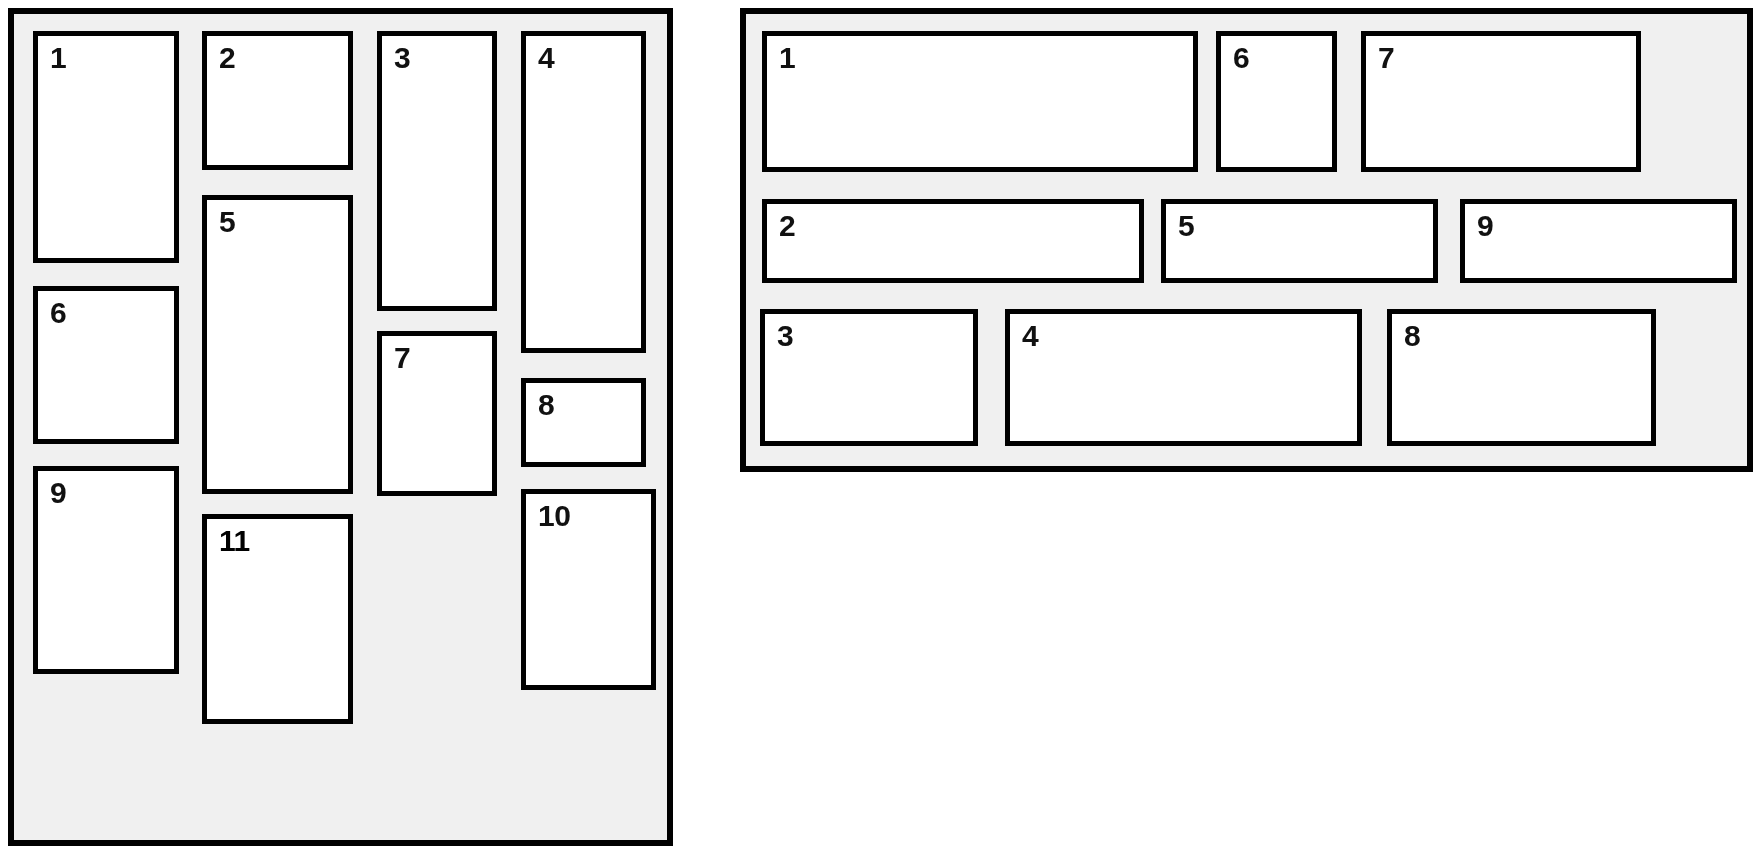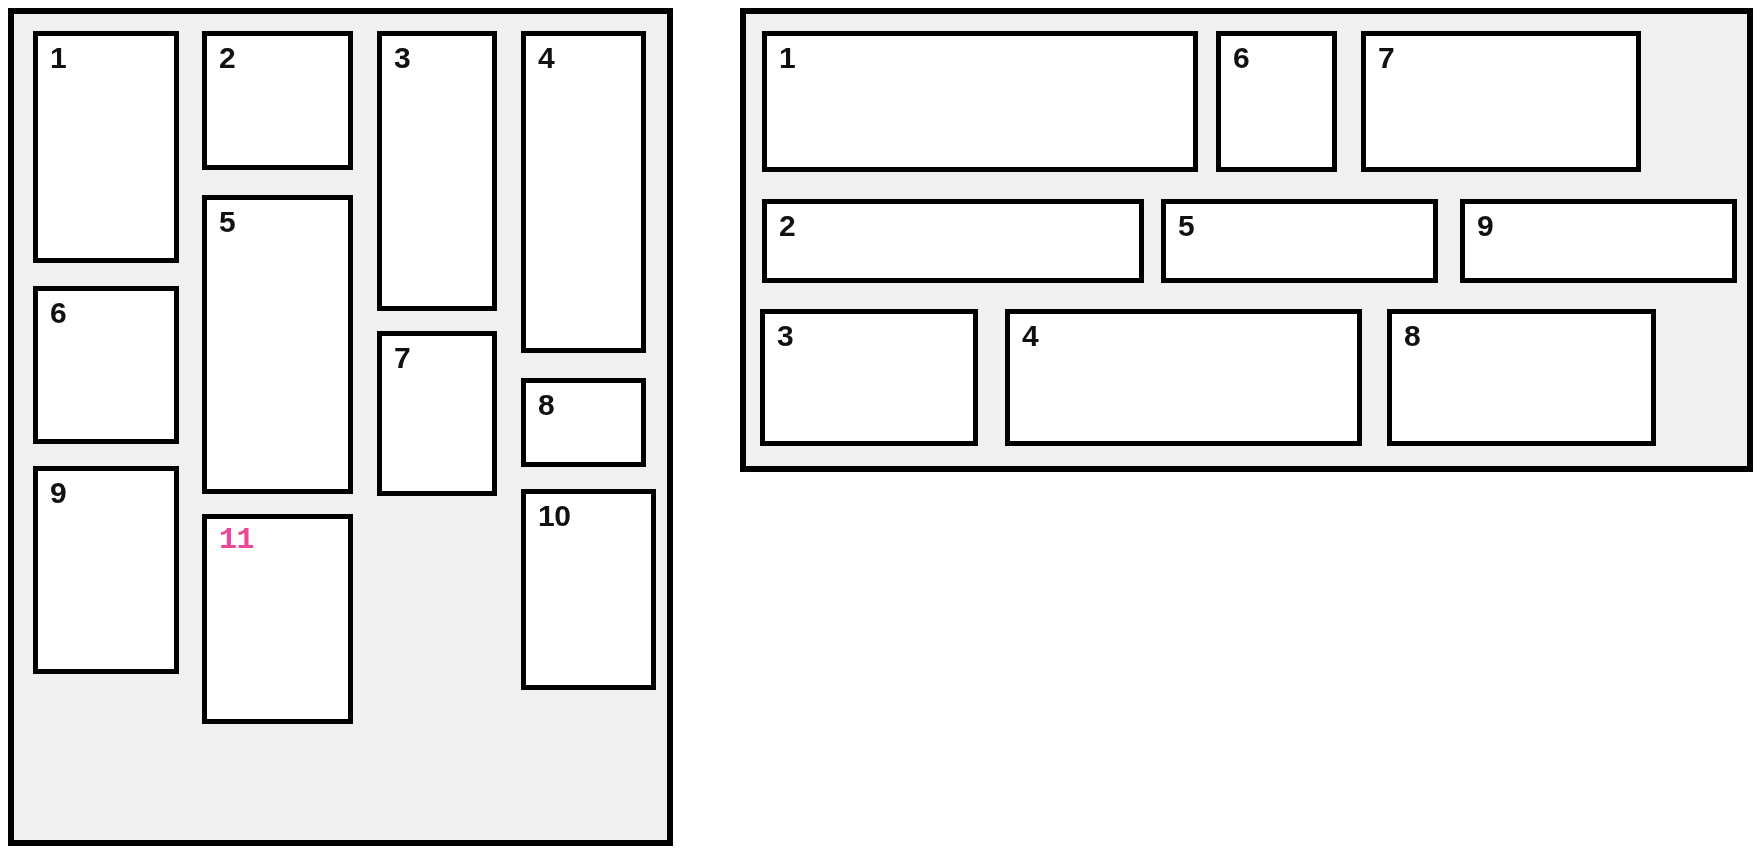--- a/index.html
+++ b/index.html
@@ -67,21 +67,21 @@
       <div class="wirebox" style="left: 507px; top: 364px; width: 125px; height: 89px; background: rgb(255, 255, 255); border-color: rgb(0, 0, 0);">
         <span class="num" style="color: rgb(17, 17, 17);">8</span>
       </div>
       <div class="wirebox" style="left: 19px; top: 452px; width: 146px; height: 208px; background: rgb(255, 255, 255); border-color: rgb(0, 0, 0);">
         <span class="num" style="color: rgb(17, 17, 17);">9</span>
       </div>
       <div class="wirebox" style="left: 507px; top: 475px; width: 135px; height: 201px; background: rgb(255, 255, 255); border-color: rgb(0, 0, 0);">
         <span class="num" style="color: rgb(17, 17, 17);">10</span>
       </div>
       <div class="wirebox" style="left: 188px; top: 500px; width: 151px; height: 210px; background: rgb(255, 255, 255); border-color: rgb(0, 0, 0);">
-        <span class="num" style="color: #ec4899; font-family: Liberation Mono, monospace;">11</span>
+        <span class="num" style="color: #000000;">11</span>
       </div>
     </div>
   <div class="panel" id="panel-1" style="left: 740px; top: 8px; width: 1013px; height: 464px; background: rgb(240, 240, 240); border-color: rgb(0, 0, 0);">
       <div class="wirebox" style="left: 16px; top: 17px; width: 436px; height: 141px; background: rgb(255, 255, 255); border-color: rgb(0, 0, 0);">
         <span class="num" style="color: rgb(17, 17, 17);">1</span>
       </div>
       <div class="wirebox" style="left: 16px; top: 185px; width: 382px; height: 84px; background: rgb(255, 255, 255); border-color: rgb(0, 0, 0);">
         <span class="num" style="color: rgb(17, 17, 17);">2</span>
       </div>
       <div class="wirebox" style="left: 14px; top: 295px; width: 218px; height: 137px; background: rgb(255, 255, 255); border-color: rgb(0, 0, 0);">

